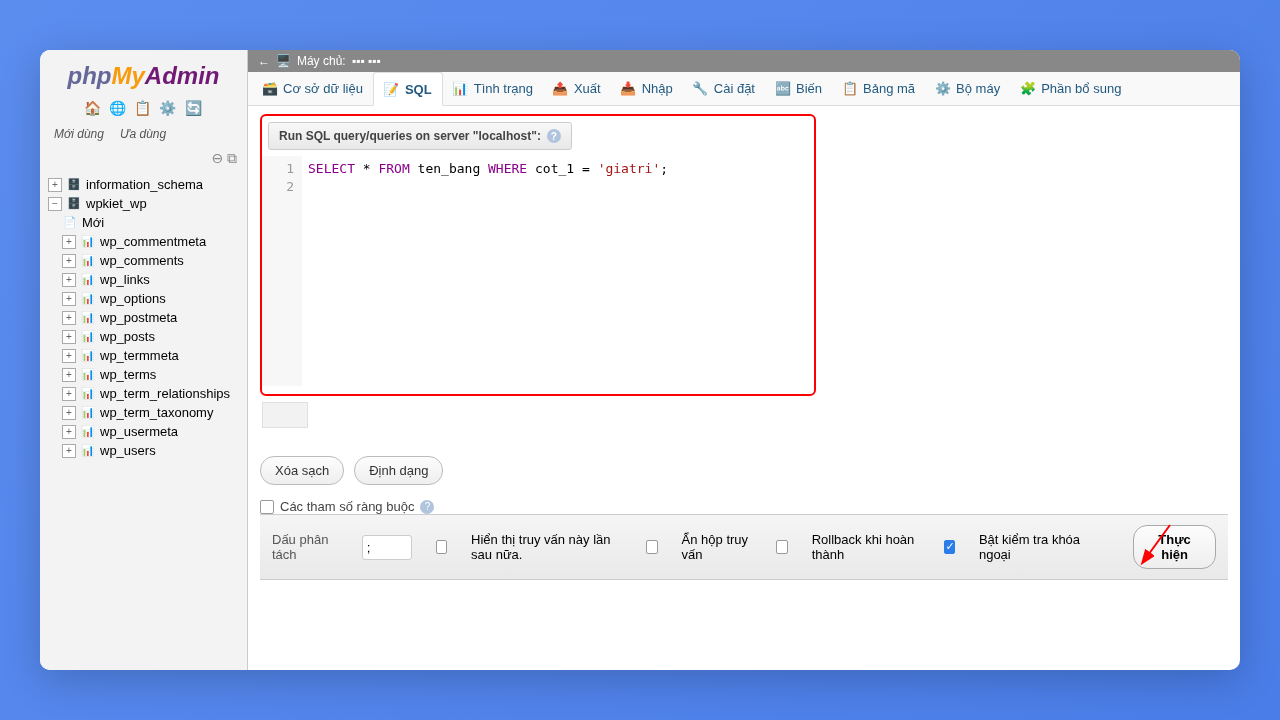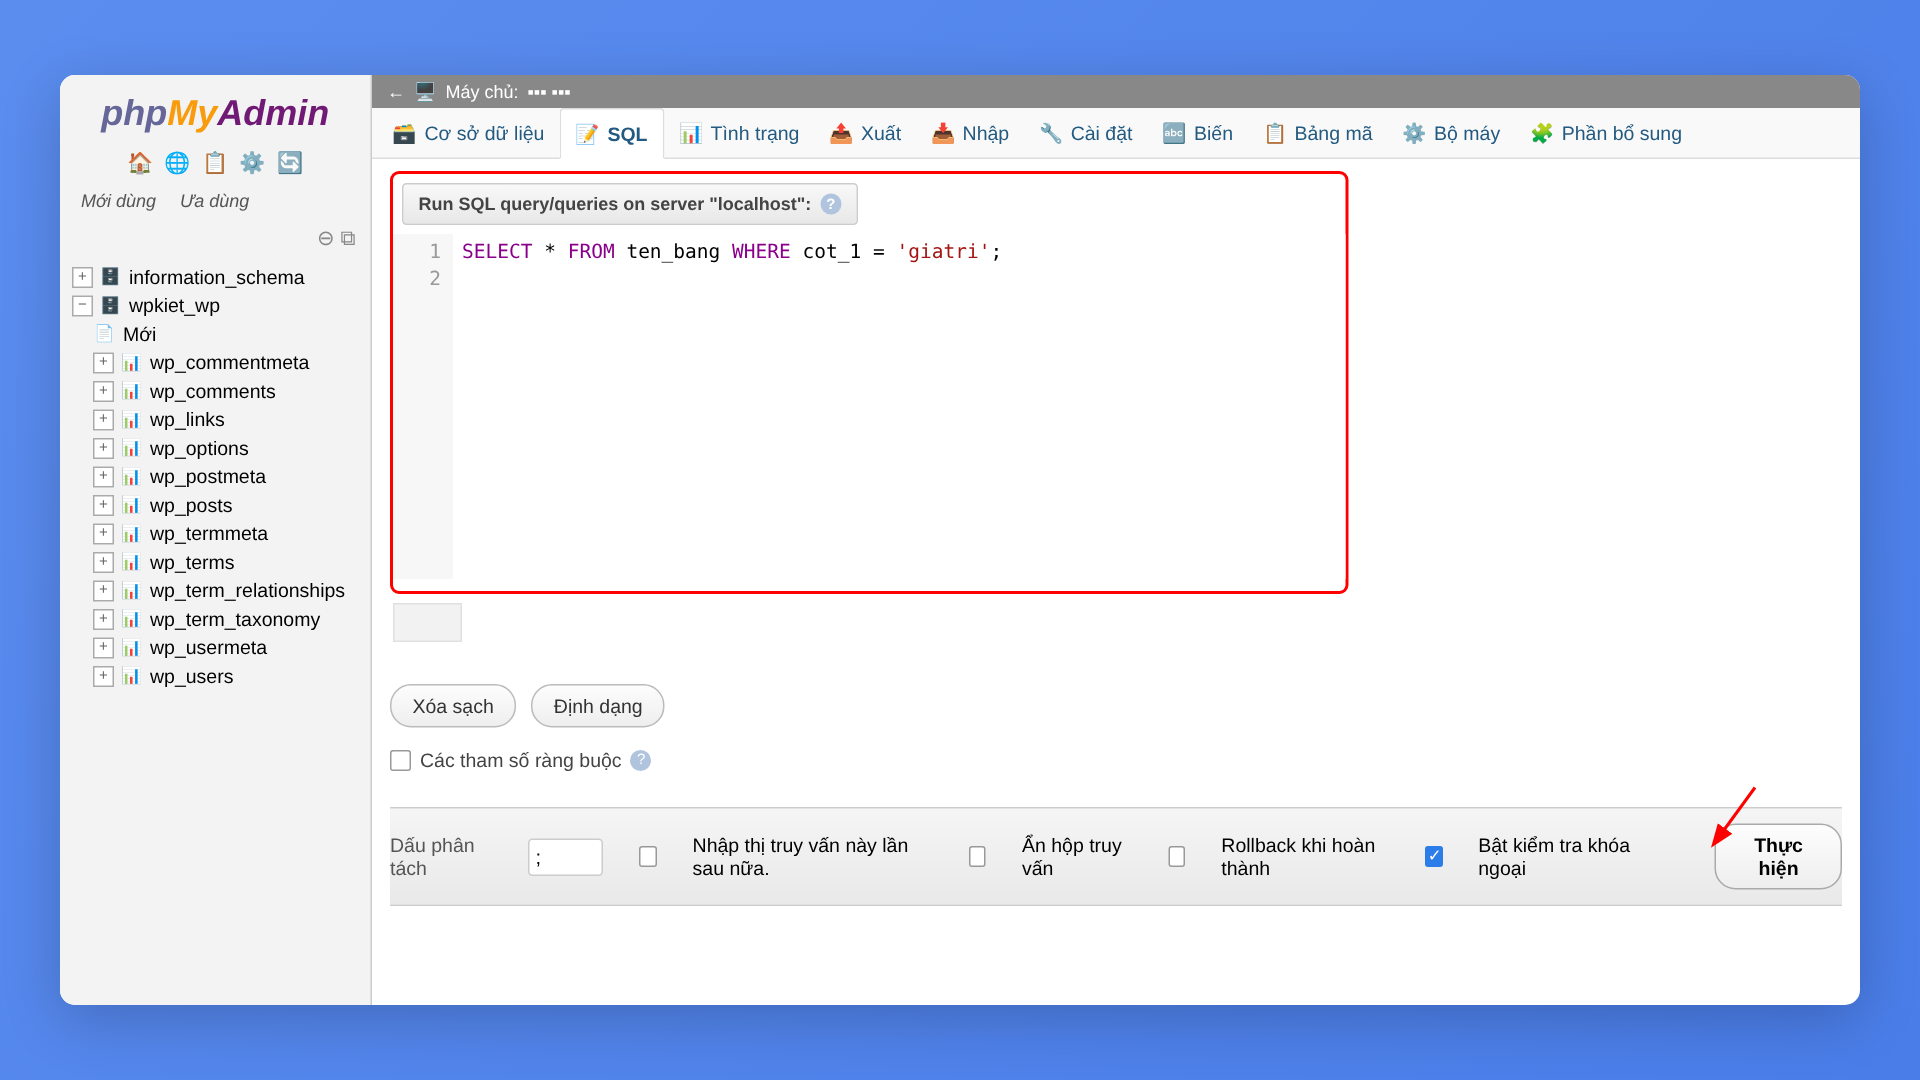--- a/index.html
+++ b/index.html
@@ -132,21 +132,21 @@
 }
 .content {
   padding: 8px 12px;
   flex: 1;
   display: flex;
   flex-direction: column;
 }
 .red-box {
   border: 2px solid red;
   border-radius: 6px;
-  width: 639px;
+  width: 556px;
   position: relative;
   padding-bottom: 8px;
 }
 .query-label {
   position: absolute;
   top: 6px;
   left: 6px;
   background: linear-gradient(#f8f8f8, #e8e8e8);
   border: 1px solid #ccc;
   border-radius: 3px;
@@ -243,22 +243,21 @@
   color: #fff;
   font-size: 11px;
   position: absolute;
   top: -1px;
   left: 1px;
 }
 .footer-bar {
   background: linear-gradient(#f5f5f5, #e9e9e9);
   border-top: 1px solid #ccc;
   border-bottom: 1px solid #ccc;
-  padding: 10px 0;
-  margin-top: 24px;
+  padding: 10px 12px;
   display: flex;
   align-items: center;
   gap: 24px;
   font-size: 13px;
 }
 .footer-bar .lbl { color: #555; }
 .delim-input {
   width: 50px;
   padding: 4px;
   border: 1px solid #ccc;
@@ -470,21 +469,21 @@
       <div class="checkbox-row">
         <span class="chk"></span>
         <span>Các tham số ràng buộc</span>
         <span class="help-icon">?</span>
       </div>
 
       <div class="footer-bar">
         <span class="lbl">Dấu phân tách</span>
         <input class="delim-input" value=";" style="">
         <span class="chk"></span>
-        <span>Nhập thị truy vấn này lần sau nữa.</span>
+        <span>Hiển thị truy vấn này lần sau nữa.</span>
         <span class="chk"></span>
         <span>Ẩn hộp truy vấn</span>
         <span class="chk"></span>
         <span>Rollback khi hoàn thành</span>
         <span class="chk checked"></span>
         <span>Bật kiểm tra khóa ngoại</span>
         <div class="footer-fill"></div>
         <button class="exec-btn">Thực hiện</button>
       </div>
     </div>

